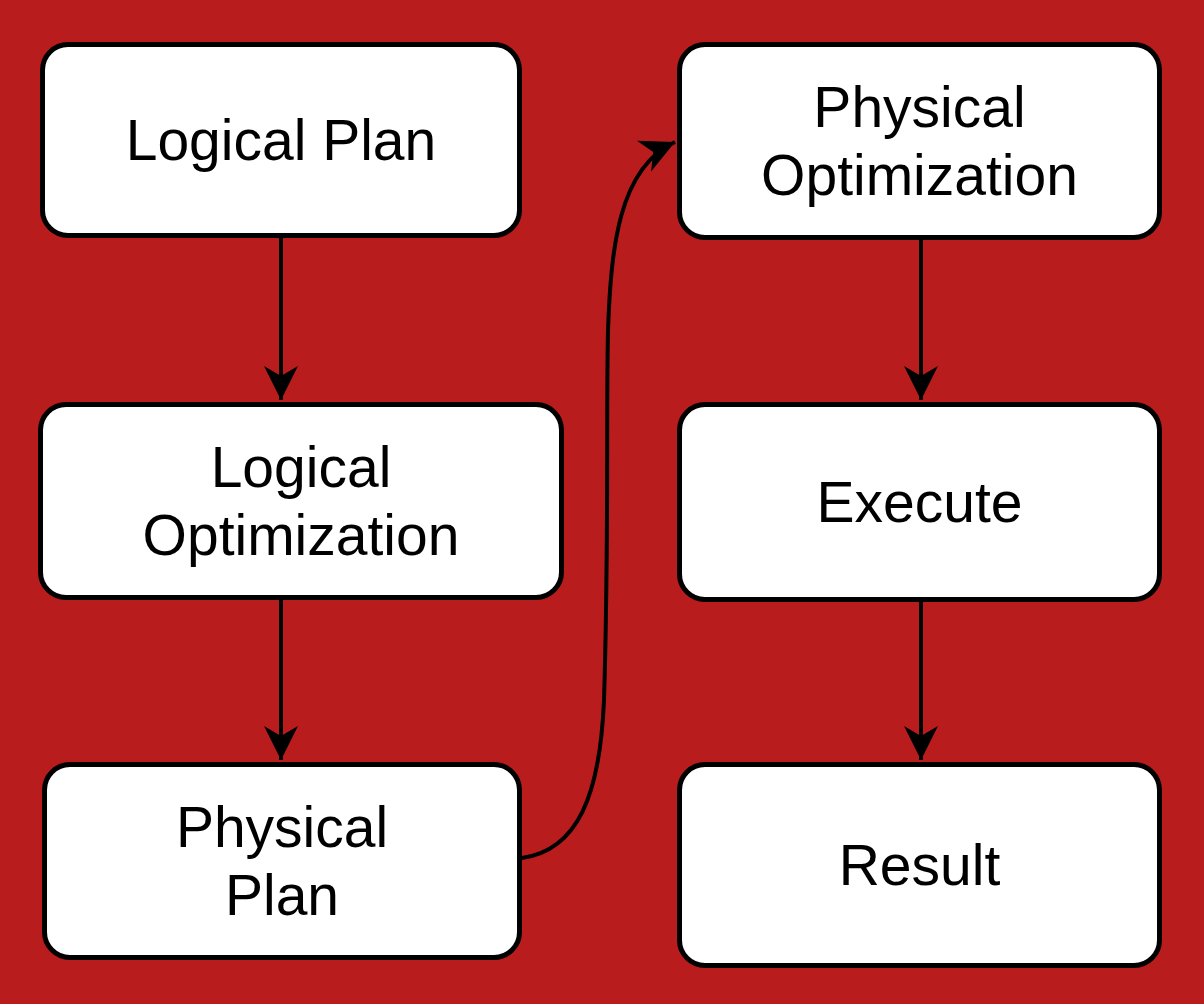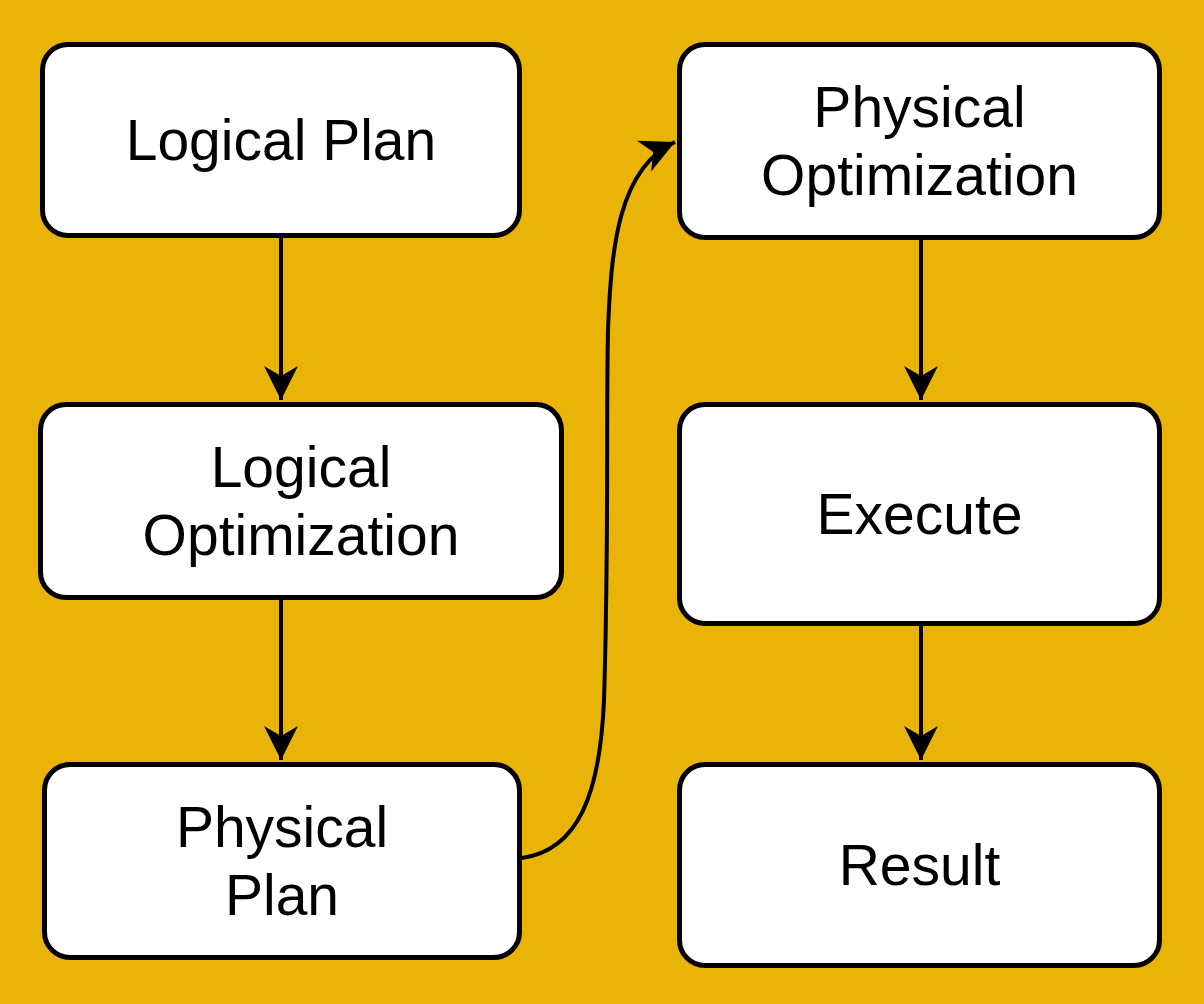--- a/index.html
+++ b/index.html
@@ -4,21 +4,21 @@
 <style>
   html, body {
     margin: 0;
     padding: 0;
     background: #ffffff;
   }
   .canvas {
     position: relative;
     width: 1204px;
     height: 1004px;
-    background: #eab308;
+    background: #b91c1c;
     overflow: hidden;
     font-family: "Liberation Sans", sans-serif;
   }
   .edges-layer {
     position: absolute;
     left: 0;
     top: 0;
     width: 1204px;
     height: 1004px;
     pointer-events: none;
@@ -41,21 +41,21 @@
     text-align: center;
     white-space: pre-line;
     letter-spacing: 0px;
   }
   
   .node-logical-plan          { left: 40px;  top: 42px;  width: 482px; height: 196px; }
   .node-logical-optimization  { left: 38px;  top: 402px; width: 526px; height: 198px; }
   .node-physical-plan         { left: 42px;  top: 762px; width: 480px; height: 198px; }
   
   .node-physical-optimization { left: 677px; top: 42px;  width: 485px; height: 198px; }
-  .node-execute               { left: 677px; top: 402px; width: 485px; height: 224px; }
+  .node-execute               { left: 677px; top: 402px; width: 485px; height: 200px; }
   .node-result                { left: 677px; top: 762px; width: 485px; height: 206px; }
 </style>
 </head>
 <body>
 
 <div class="canvas">
 
   <svg class="edges-layer" viewBox="0 0 1204 1004" xmlns="http://www.w3.org/2000/svg">
     <defs>
       <marker id="arrowhead" markerUnits="userSpaceOnUse" markerWidth="38" markerHeight="38" refX="35" refY="18" orient="auto">

